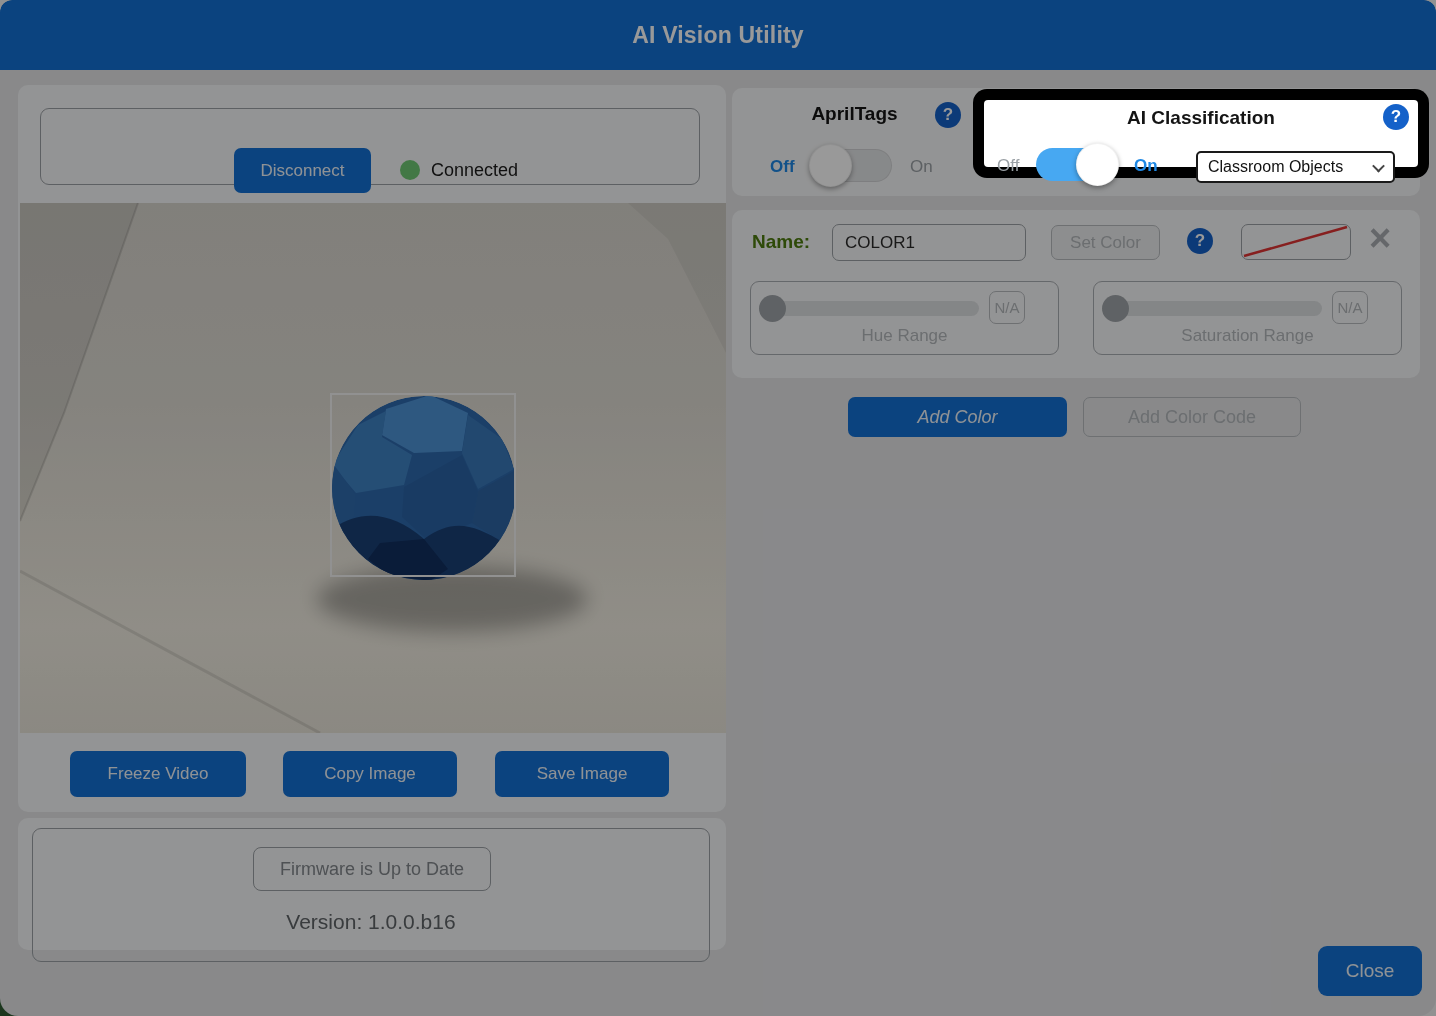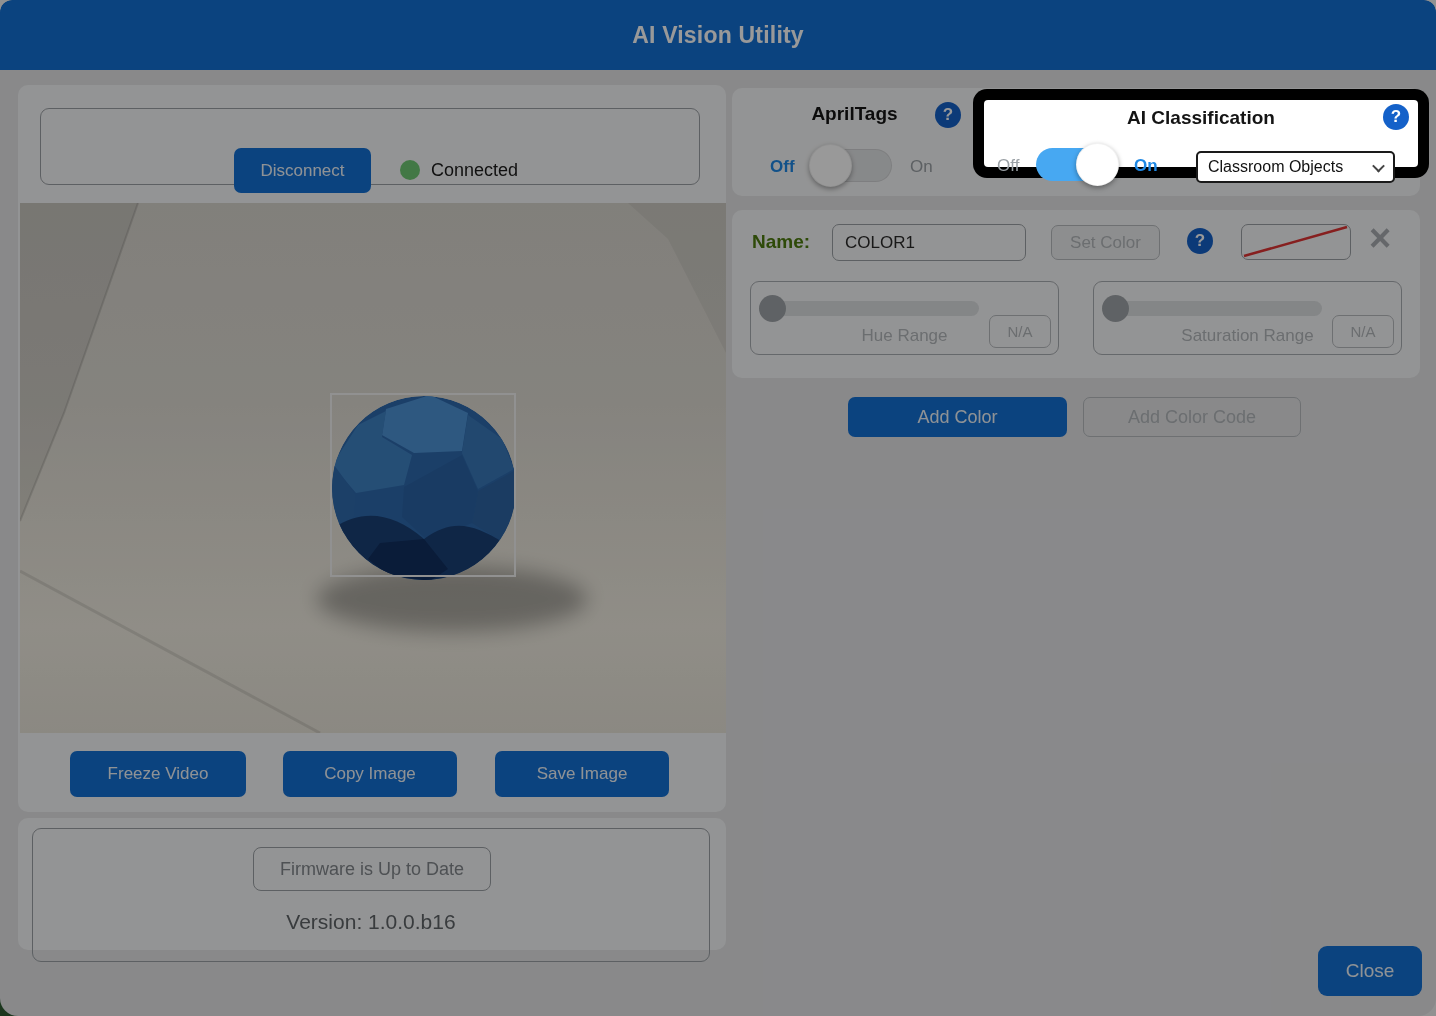--- a/index.html
+++ b/index.html
@@ -72,25 +72,25 @@
   .swatch { position: absolute; left: 509px; top: 14px; width: 110px; height: 36px; border: 1.5px solid #9ba0a5;
             border-radius: 7px; background: transparent; overflow: hidden; }
   .del-x { position: absolute; left: 637px; top: 7px; font-size: 38px; font-weight: bold; color: #a8acb1;
            line-height: 42px; cursor: pointer; }
 
   .slider-box { position: absolute; border: 1.5px solid #a9adb2; border-radius: 9px; width: 309px; height: 74px; }
   .hue-box { left: 18px; top: 71px; }
   .sat-box { left: 361px; top: 71px; }
   .s-track { position: absolute; left: 12px; top: 19px; width: 216px; height: 15px; border-radius: 8px; background: #dde0e2; }
   .s-knob { position: absolute; left: 8px; top: 13px; width: 27px; height: 27px; border-radius: 50%; background: #9fa4a9; cursor: pointer; }
-  .s-na { position: absolute; left: 238px; top: 9px; width: 62px; height: 33px; border: 1.5px solid #b7bbbf; border-radius: 7px;
-          color: #b3b7bb; font-size: 15px; display: flex; align-items: center; justify-content: center; margin-top: 24px; }
+  .s-na { position: absolute; left: 238px; top: 9px; width: 36px; height: 33px; border: 1.5px solid #b7bbbf; border-radius: 7px;
+          color: #b3b7bb; font-size: 15px; display: flex; align-items: center; justify-content: center; }
   .s-label { position: absolute; left: 0; bottom: 8px; width: 100%; text-align: center; color: #b3b7bb; font-size: 17px; }
 
-  .add-color-btn { left: 848px; top: 397px; width: 219px; height: 40px; font-size: 18px; }
+  .add-color-btn { left: 848px; top: 397px; width: 219px; height: 40px; font-size: 18px; font-style: italic; }
   .add-code-btn { left: 1083px; top: 397px; width: 218px; height: 40px; font-size: 18px; background: transparent; }
   .close-btn { left: 1318px; top: 946px; width: 104px; height: 50px; font-size: 19px; border-radius: 9px; }
 
   
   .help-icon { position: absolute; width: 26px; height: 26px; border-radius: 50%; background: #1461c9; color: #ffffff;
                font-size: 17px; font-weight: bold; display: flex; align-items: center; justify-content: center; cursor: pointer; }
 
   
   .toggle { position: absolute; width: 80px; height: 33px; border-radius: 17px; cursor: pointer; }
   .toggle .knob { position: absolute; width: 43px; height: 43px; border-radius: 50%; background: #ffffff; top: -5px;

